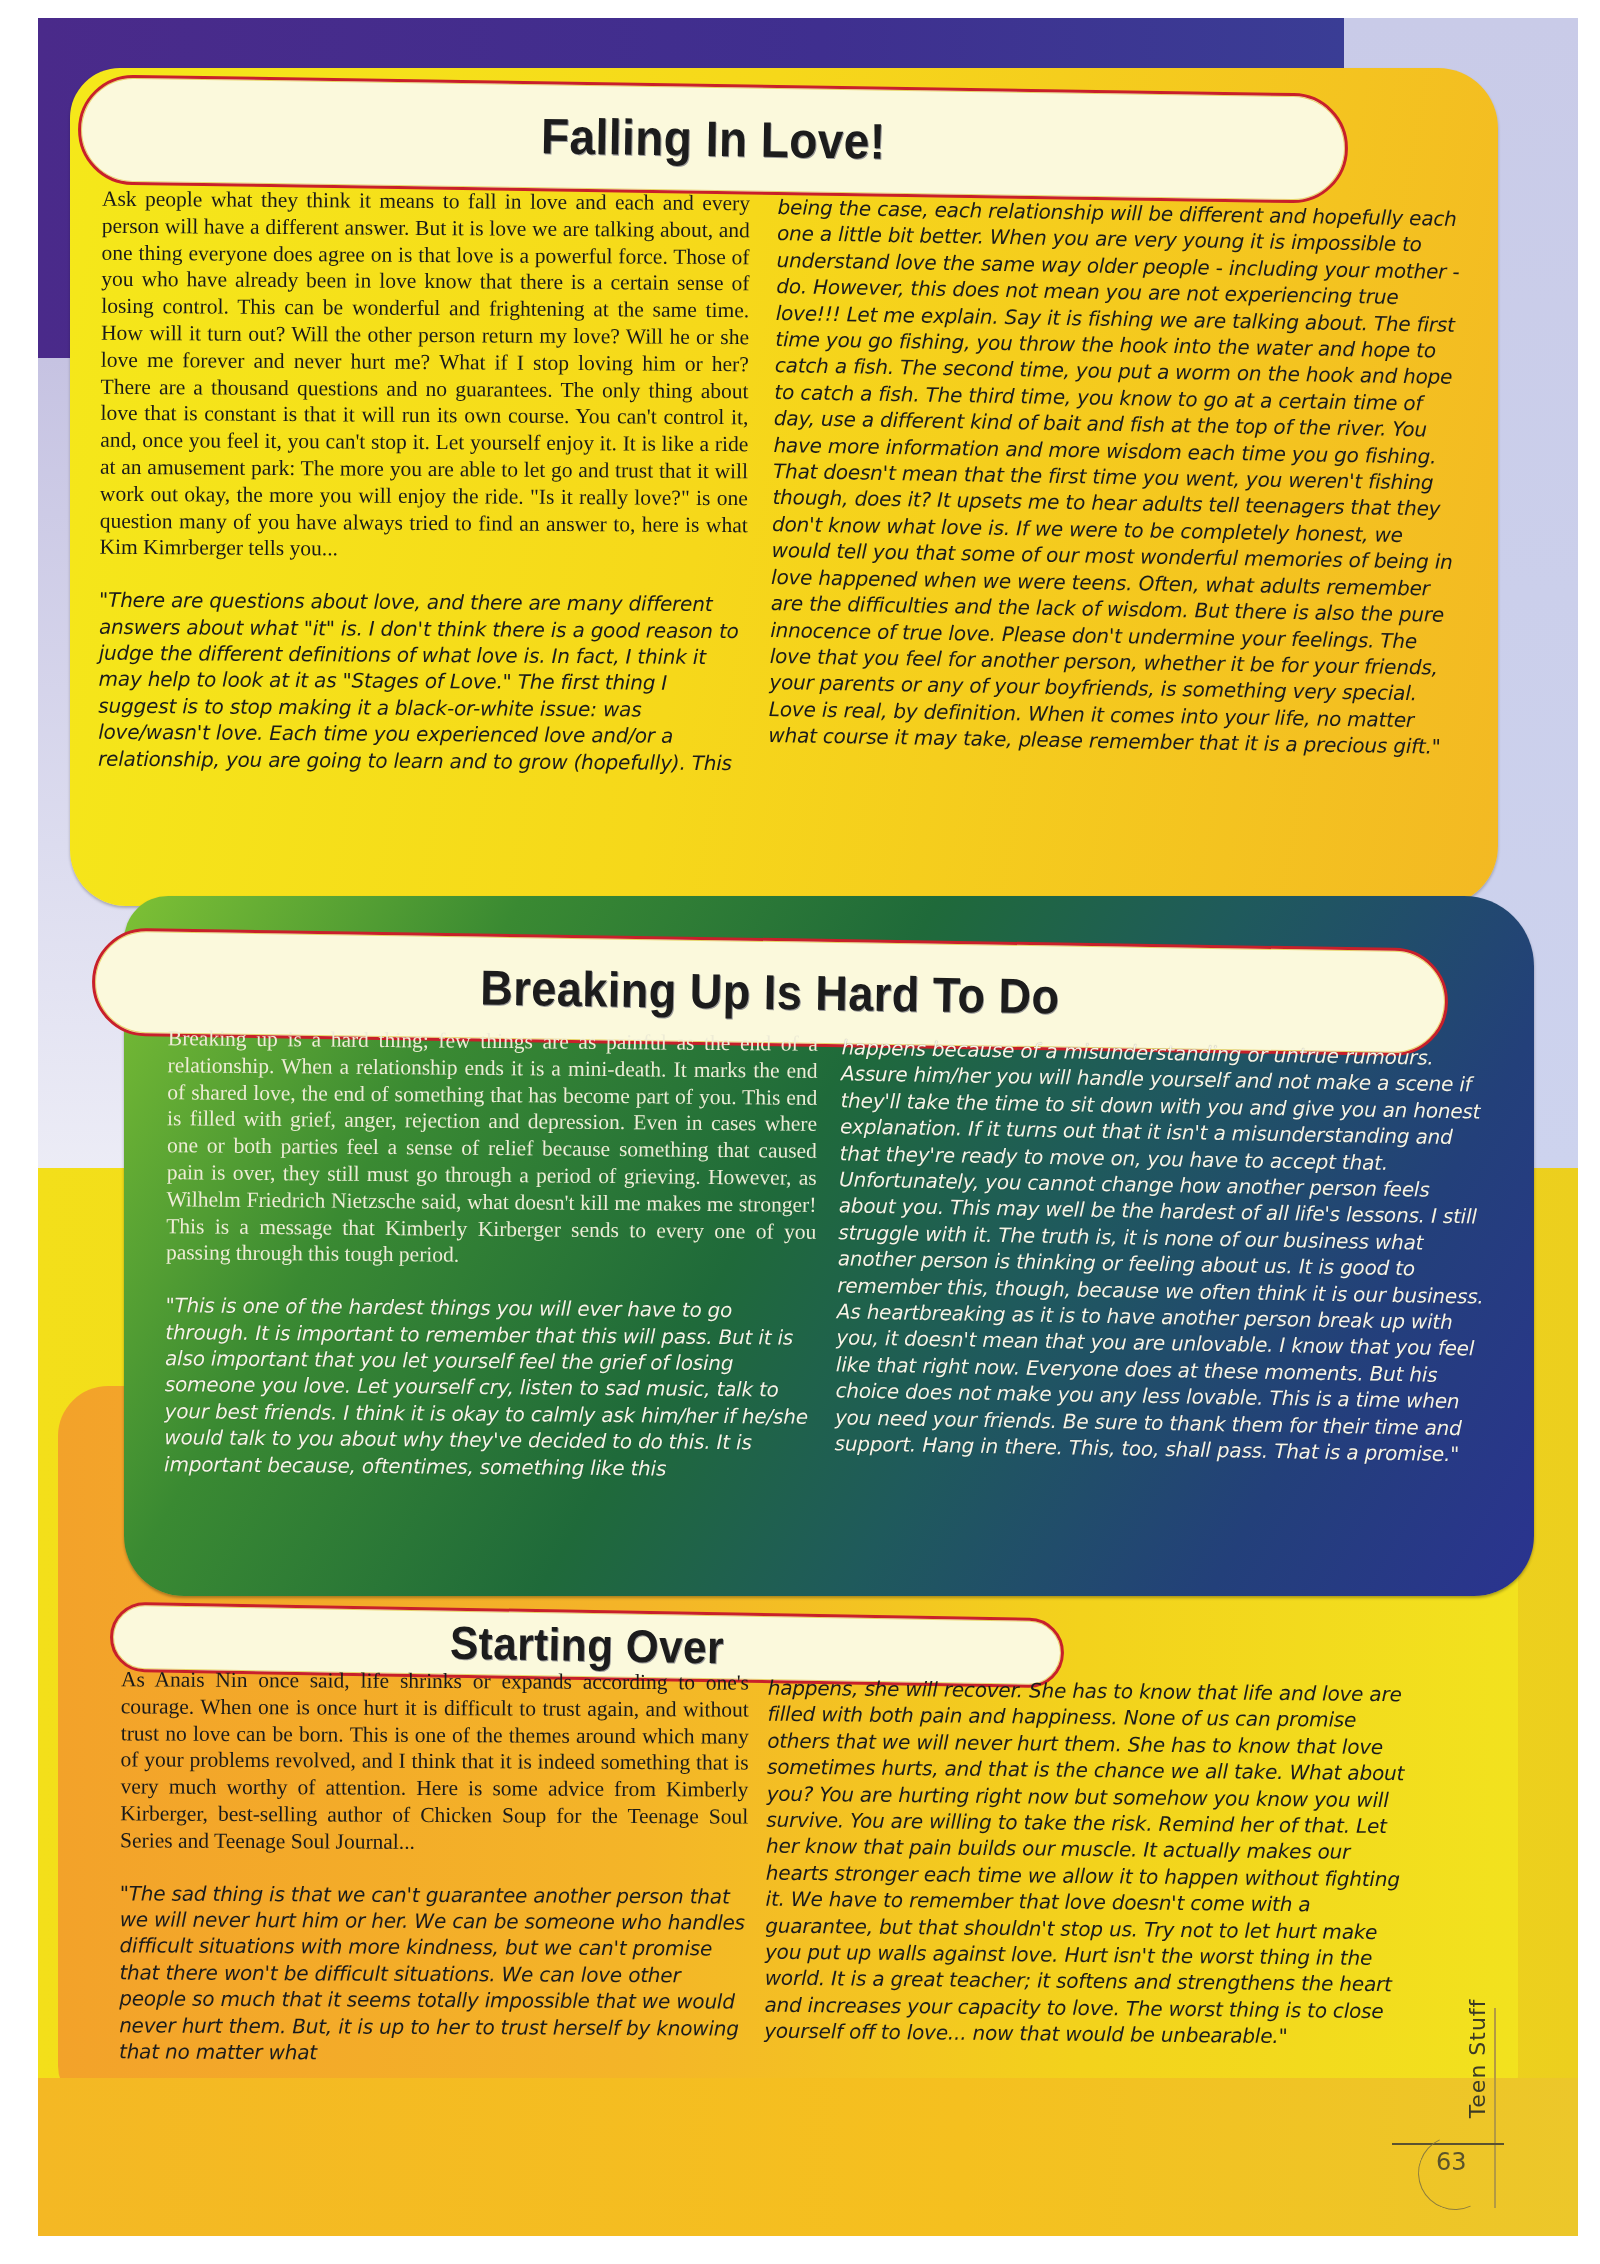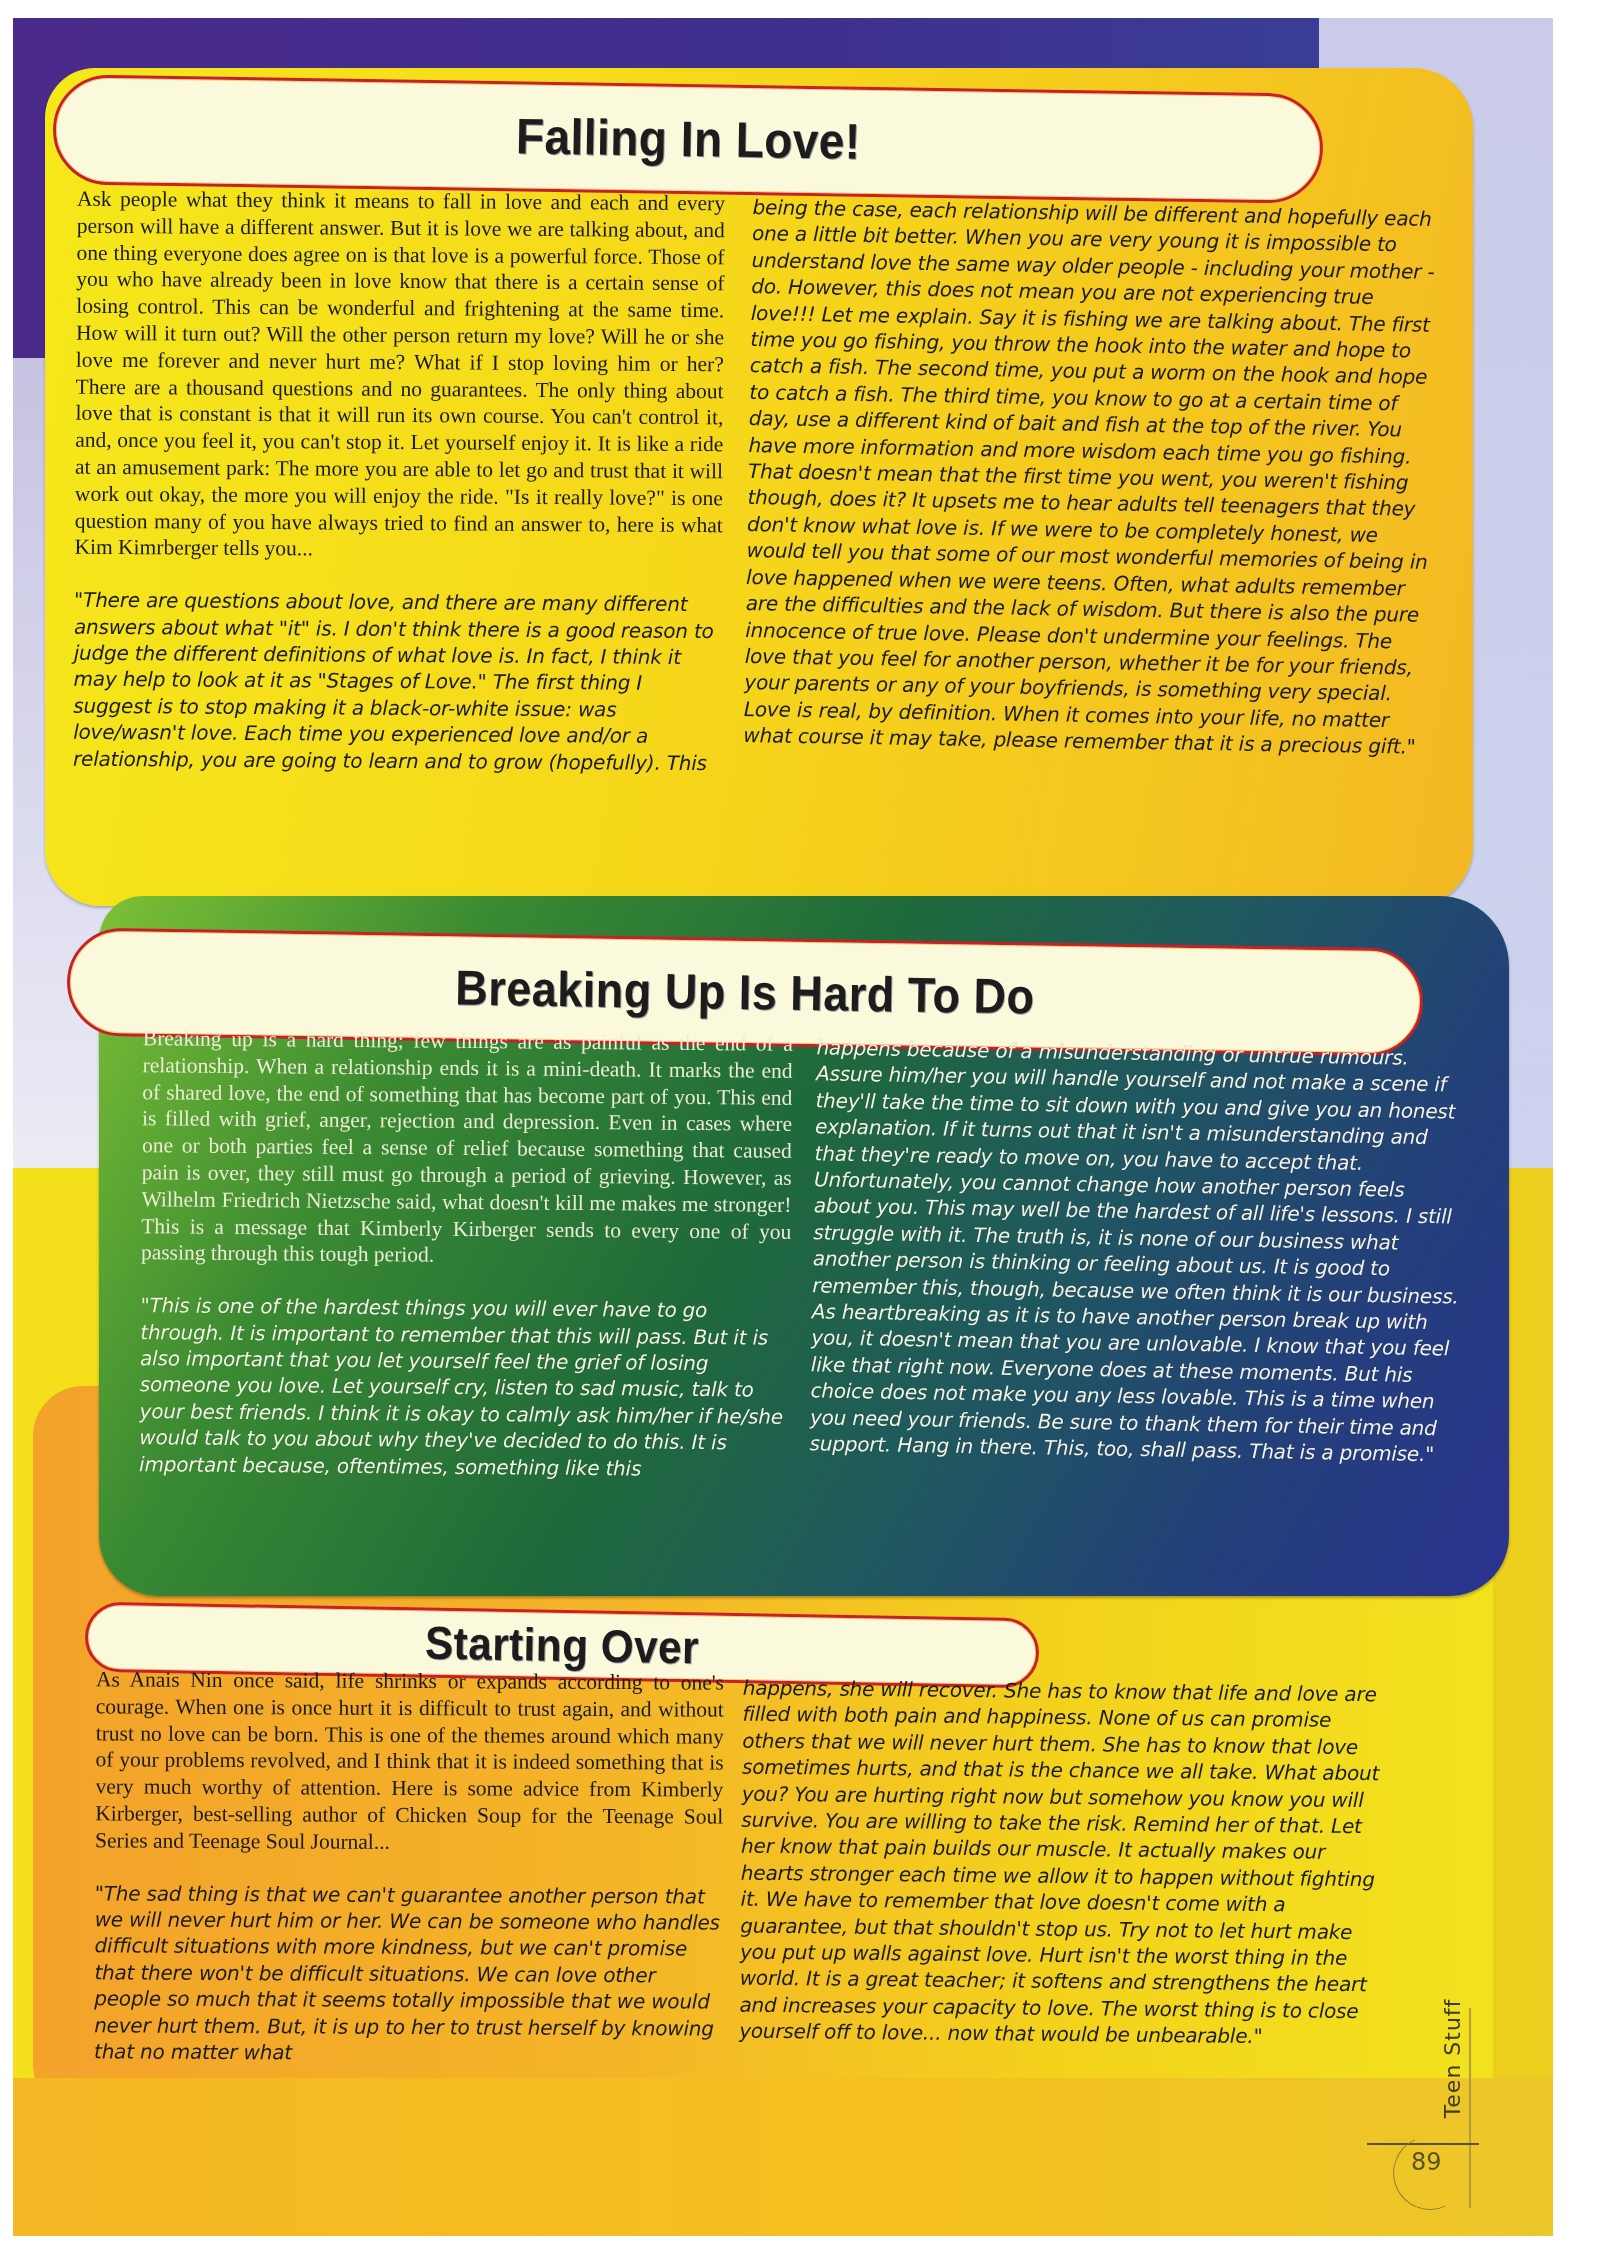--- a/index.html
+++ b/index.html
@@ -2,21 +2,21 @@
 <html><head>
 <meta charset="utf-8">
 <style>
   html, body { margin: 0; padding: 0; }
   body {
     width: 1600px; height: 2264px; background: #ffffff;
     position: relative; overflow: hidden;
     font-family: "Liberation Serif", serif;
   }
   .page {
-    position: absolute; left: 13px; top: 18px; width: 1545px; height: 2218px;
+    position: absolute; left: 38px; top: 18px; width: 1545px; height: 2218px;
     overflow: hidden;
   }
   
   .bg-top-left { position: absolute; left: 0; top: 0; width: 1306px; height: 340px;
     background: linear-gradient(90deg, #4a2a8a 0%, #3f2f8f 60%, #3a3d95 100%); }
   .bg-top-right { position: absolute; left: 1306px; top: 0; width: 234px; height: 1150px;
     background: linear-gradient(180deg, #c9cbe8 0%, #cdd3ee 100%); }
   .bg-mid-left { position: absolute; left: 0; top: 340px; width: 1306px; height: 810px;
     background: linear-gradient(180deg, #c6c3e2 0%, #dcdcef 60%, #ececf6 100%); }
   .bg-bottom { position: absolute; left: 0; top: 1150px; width: 1540px; height: 1068px;
@@ -147,14 +147,14 @@
   <div class="col start-right">
     <p class="ital">happens, she will recover. She has to know that life and love are filled with both pain and happiness. None of us can promise others that we will never hurt them. She has to know that love sometimes hurts, and that is the chance we all take. What about you? You are hurting right now but somehow you know you will survive. You are willing to take the risk. Remind her of that. Let her know that pain builds our muscle. It actually makes our hearts stronger each time we allow it to happen without fighting it. We have to remember that love doesn't come with a guarantee, but that shouldn't stop us. Try not to let hurt make you put up walls against love. Hurt isn't the worst thing in the world. It is a great teacher; it softens and strengthens the heart and increases your capacity to love. The worst thing is to close yourself off to love... now that would be unbearable."</p>
   </div>
 
   <div class="tab-vline"></div>
   <div class="tab-hline"></div>
   <div class="tab-arc"></div>
   <div class="teen-stuff">
     <span>Teen Stuff</span>
   </div>
-  <div class="page-number">89</div>
+  <div class="page-number">63</div>
 </div>
 
 </body></html>

